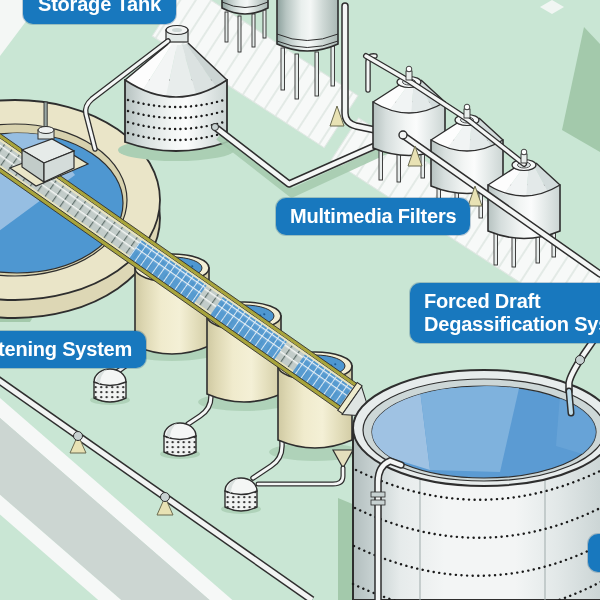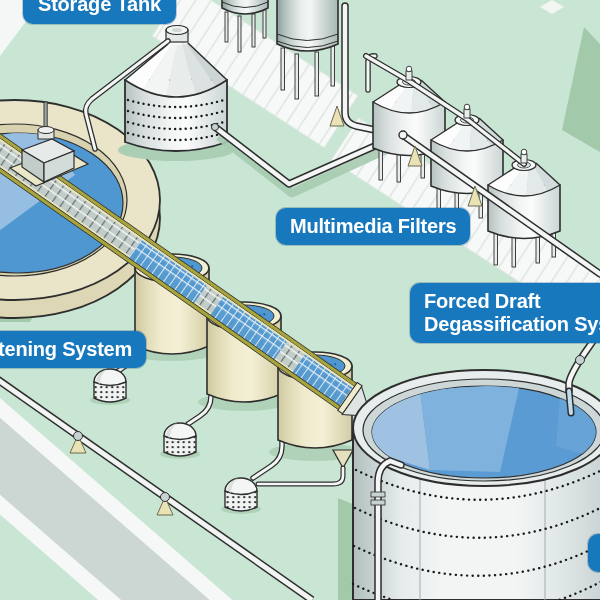--- a/index.html
+++ b/index.html
@@ -5,21 +5,21 @@
   html,body{margin:0;padding:0;}
   body{width:600px;height:600px;overflow:hidden;position:relative;
        font-family:"Liberation Sans",sans-serif;background:var(--background,#c9e6d4);}
   .stage{position:absolute;inset:0;width:492px;height:600px;}
   svg{position:absolute;left:0;top:0;}
   .label{position:absolute;background:var(--label_bg,#1878be);color:var(--label_text,#fff);
          font-weight:700;font-size:20px;line-height:1.15;padding:7px 14px;border-radius:10px;
          white-space:nowrap;letter-spacing:-0.2px;box-shadow:0 0 0 1px rgba(10,70,120,.25);}
   .label.two-line span{display:block;}
   #lbl-storage{left:23px;top:-15px;padding:8px 15px;}
-  #lbl-multimedia{left:276px;top:208px;}
+  #lbl-multimedia{left:276px;top:198px;}
   #lbl-degas{left:410px;top:283px;width:250px;}
   #lbl-softening{left:-16px;top:331px;}
   #lbl-partial{left:588px;top:534px;width:46px;height:24px;}
 </style>
 </head>
 <body>
 
 <div class="stage">
 <svg width="600" height="600" viewBox="0 0 600 600">
   <defs>

